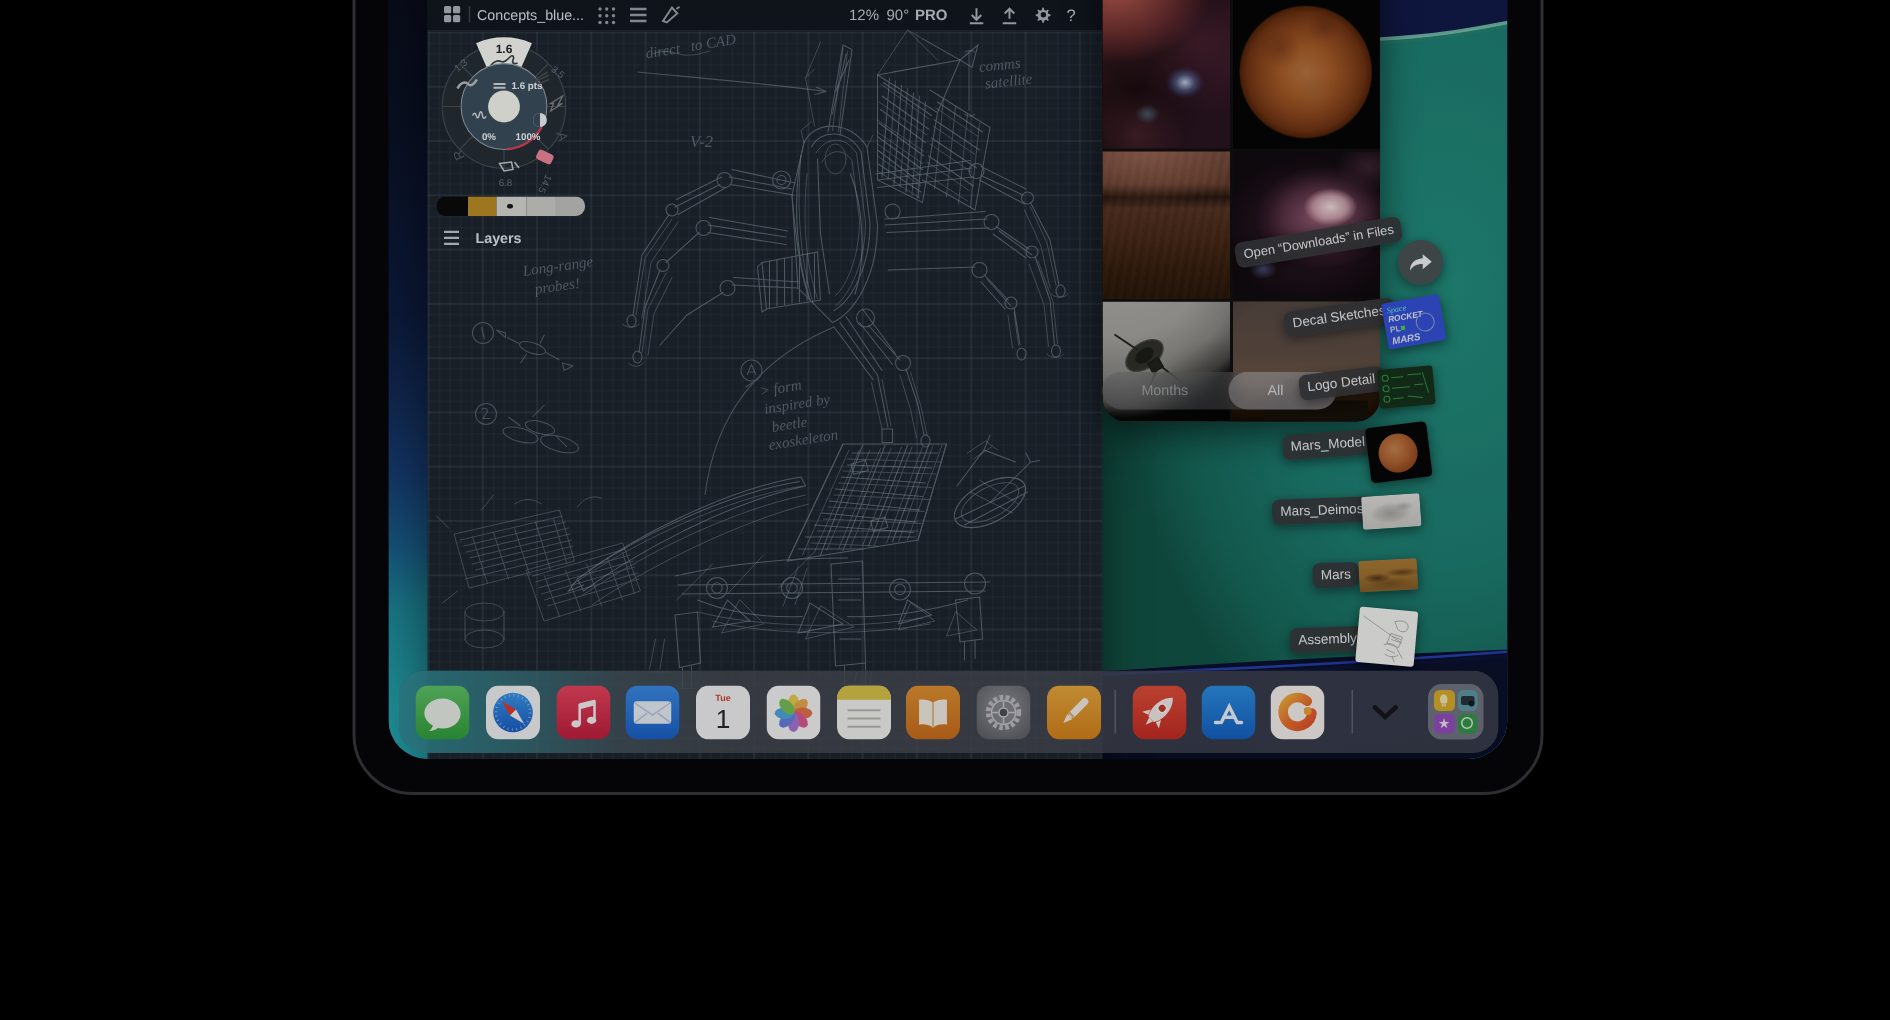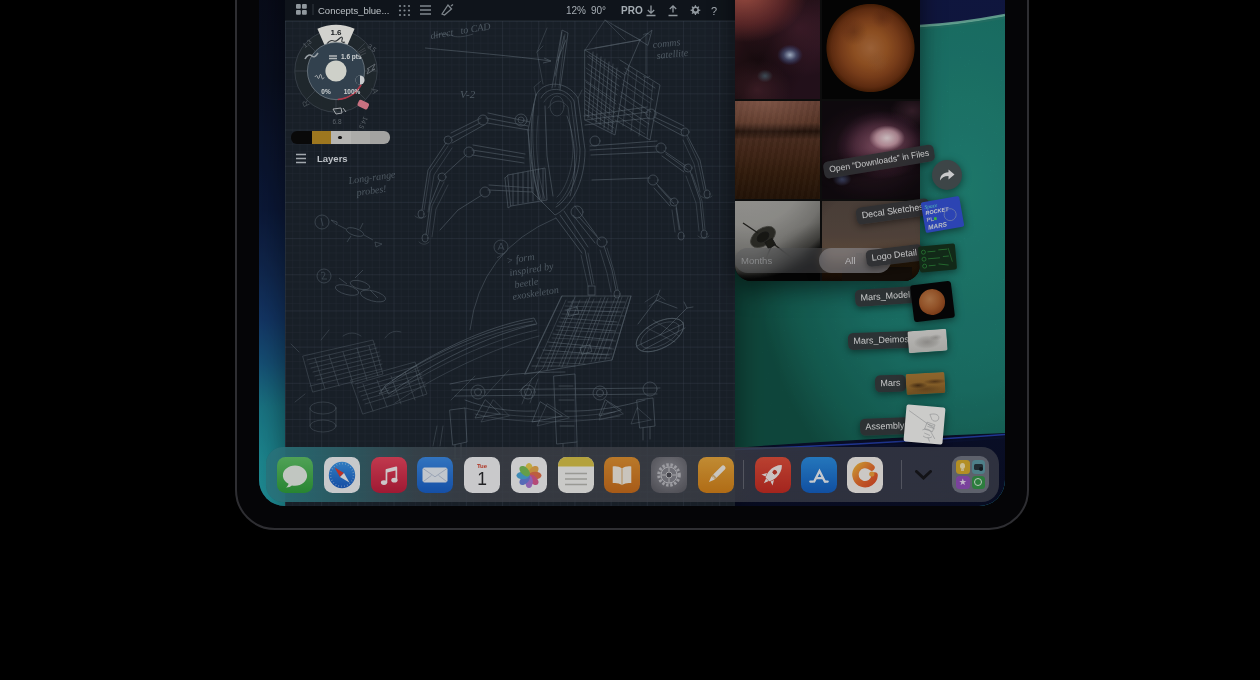--- a/index.html
+++ b/index.html
@@ -417,21 +417,21 @@
 
           <g stroke="#c3cbd1" stroke-width="1.5" fill="none">
             <path d="M11 198.5h10M11 202.5h10M11 206.5h10"></path>
           </g>
           <text x="32" y="206" font-size="9.5" font-weight="bold" fill="#e2e8ee">Layers</text>
         </svg>
 
         <span class="tbtxt" style="left:33px;font-size:9.5px;color:#dde4ea;">Concepts_blue...</span>
         <span class="tbtxt" style="left:281px;">12%</span>
         <span class="tbtxt" style="left:306px;">90°</span>
-        <span class="tbtxt" style="left:336px;font-weight:bold;">PRO</span>
+        <span class="tbtxt" style="left:325px;font-weight:bold;">PRO</span>
         <span class="tbtxt" style="left:426px;font-size:11px;">?</span>
 
         <div class="abs" style="left:6px;top:175px;width:99px;height:12.5px;border-radius:6px;overflow:hidden;display:flex;">
           <div style="width:21px;background:#0c0c0c;"></div>
           <div style="width:19px;background:#bd9026;"></div>
           <div style="width:20px;background:#dadad7;position:relative;">
             <div style="position:absolute;left:7px;top:4.5px;width:3.5px;height:3.5px;border-radius:50%;background:#1a1a1a;"></div>
           </div>
           <div style="width:19px;background:#cfcfcc;"></div>
           <div style="width:20px;background:#c5c5c2;"></div>
@@ -488,21 +488,21 @@
               <circle cx="32" cy="71" r="4"></circle>
                 <circle cx="44" cy="72" r="4"></circle>
                 <circle cx="55" cy="71" r="4"></circle>
               <rect x="56" y="48" width="2" height="14"></rect>
               <rect x="20" y="66" width="70" height="15"></rect>
             </g>
           </svg>
         </div>
         <div id="seg">
           <div id="segall"></div>
-          <span style="position:absolute;left:6px;top:7px;color:rgba(220,221,226,0.5);font-size:9.5px;">Months</span>
+          <span style="position:absolute;left:26px;top:7px;color:rgba(220,221,226,0.5);font-size:9.5px;">Months</span>
           <span style="position:absolute;left:110px;top:7px;color:rgba(240,240,244,0.8);font-size:9.5px;">All</span>
         </div>
       </div>
       <div id="dragitems">
         <div class="dlab" style="left:823px;top:153px;transform:rotate(-9.5deg);font-size:8.6px;">Open “Downloads” in Files</div>
         <div class="abs" style="left:932px;top:160px;width:30px;height:30px;border-radius:50%;background:#4a5356;box-shadow:0 2px 8px rgba(0,0,0,.5);">
           <svg width="30" height="30" viewBox="0 0 30 30">
               <path d="M16.5 9.5 L22.5 14.5 L16.5 19.5 L16.5 16 C12 16 9.5 17.8 8 20.5 C8 15.5 11 12.6 16.5 12.2 Z" fill="#f2f3f4"></path>
             </svg>
         </div>

